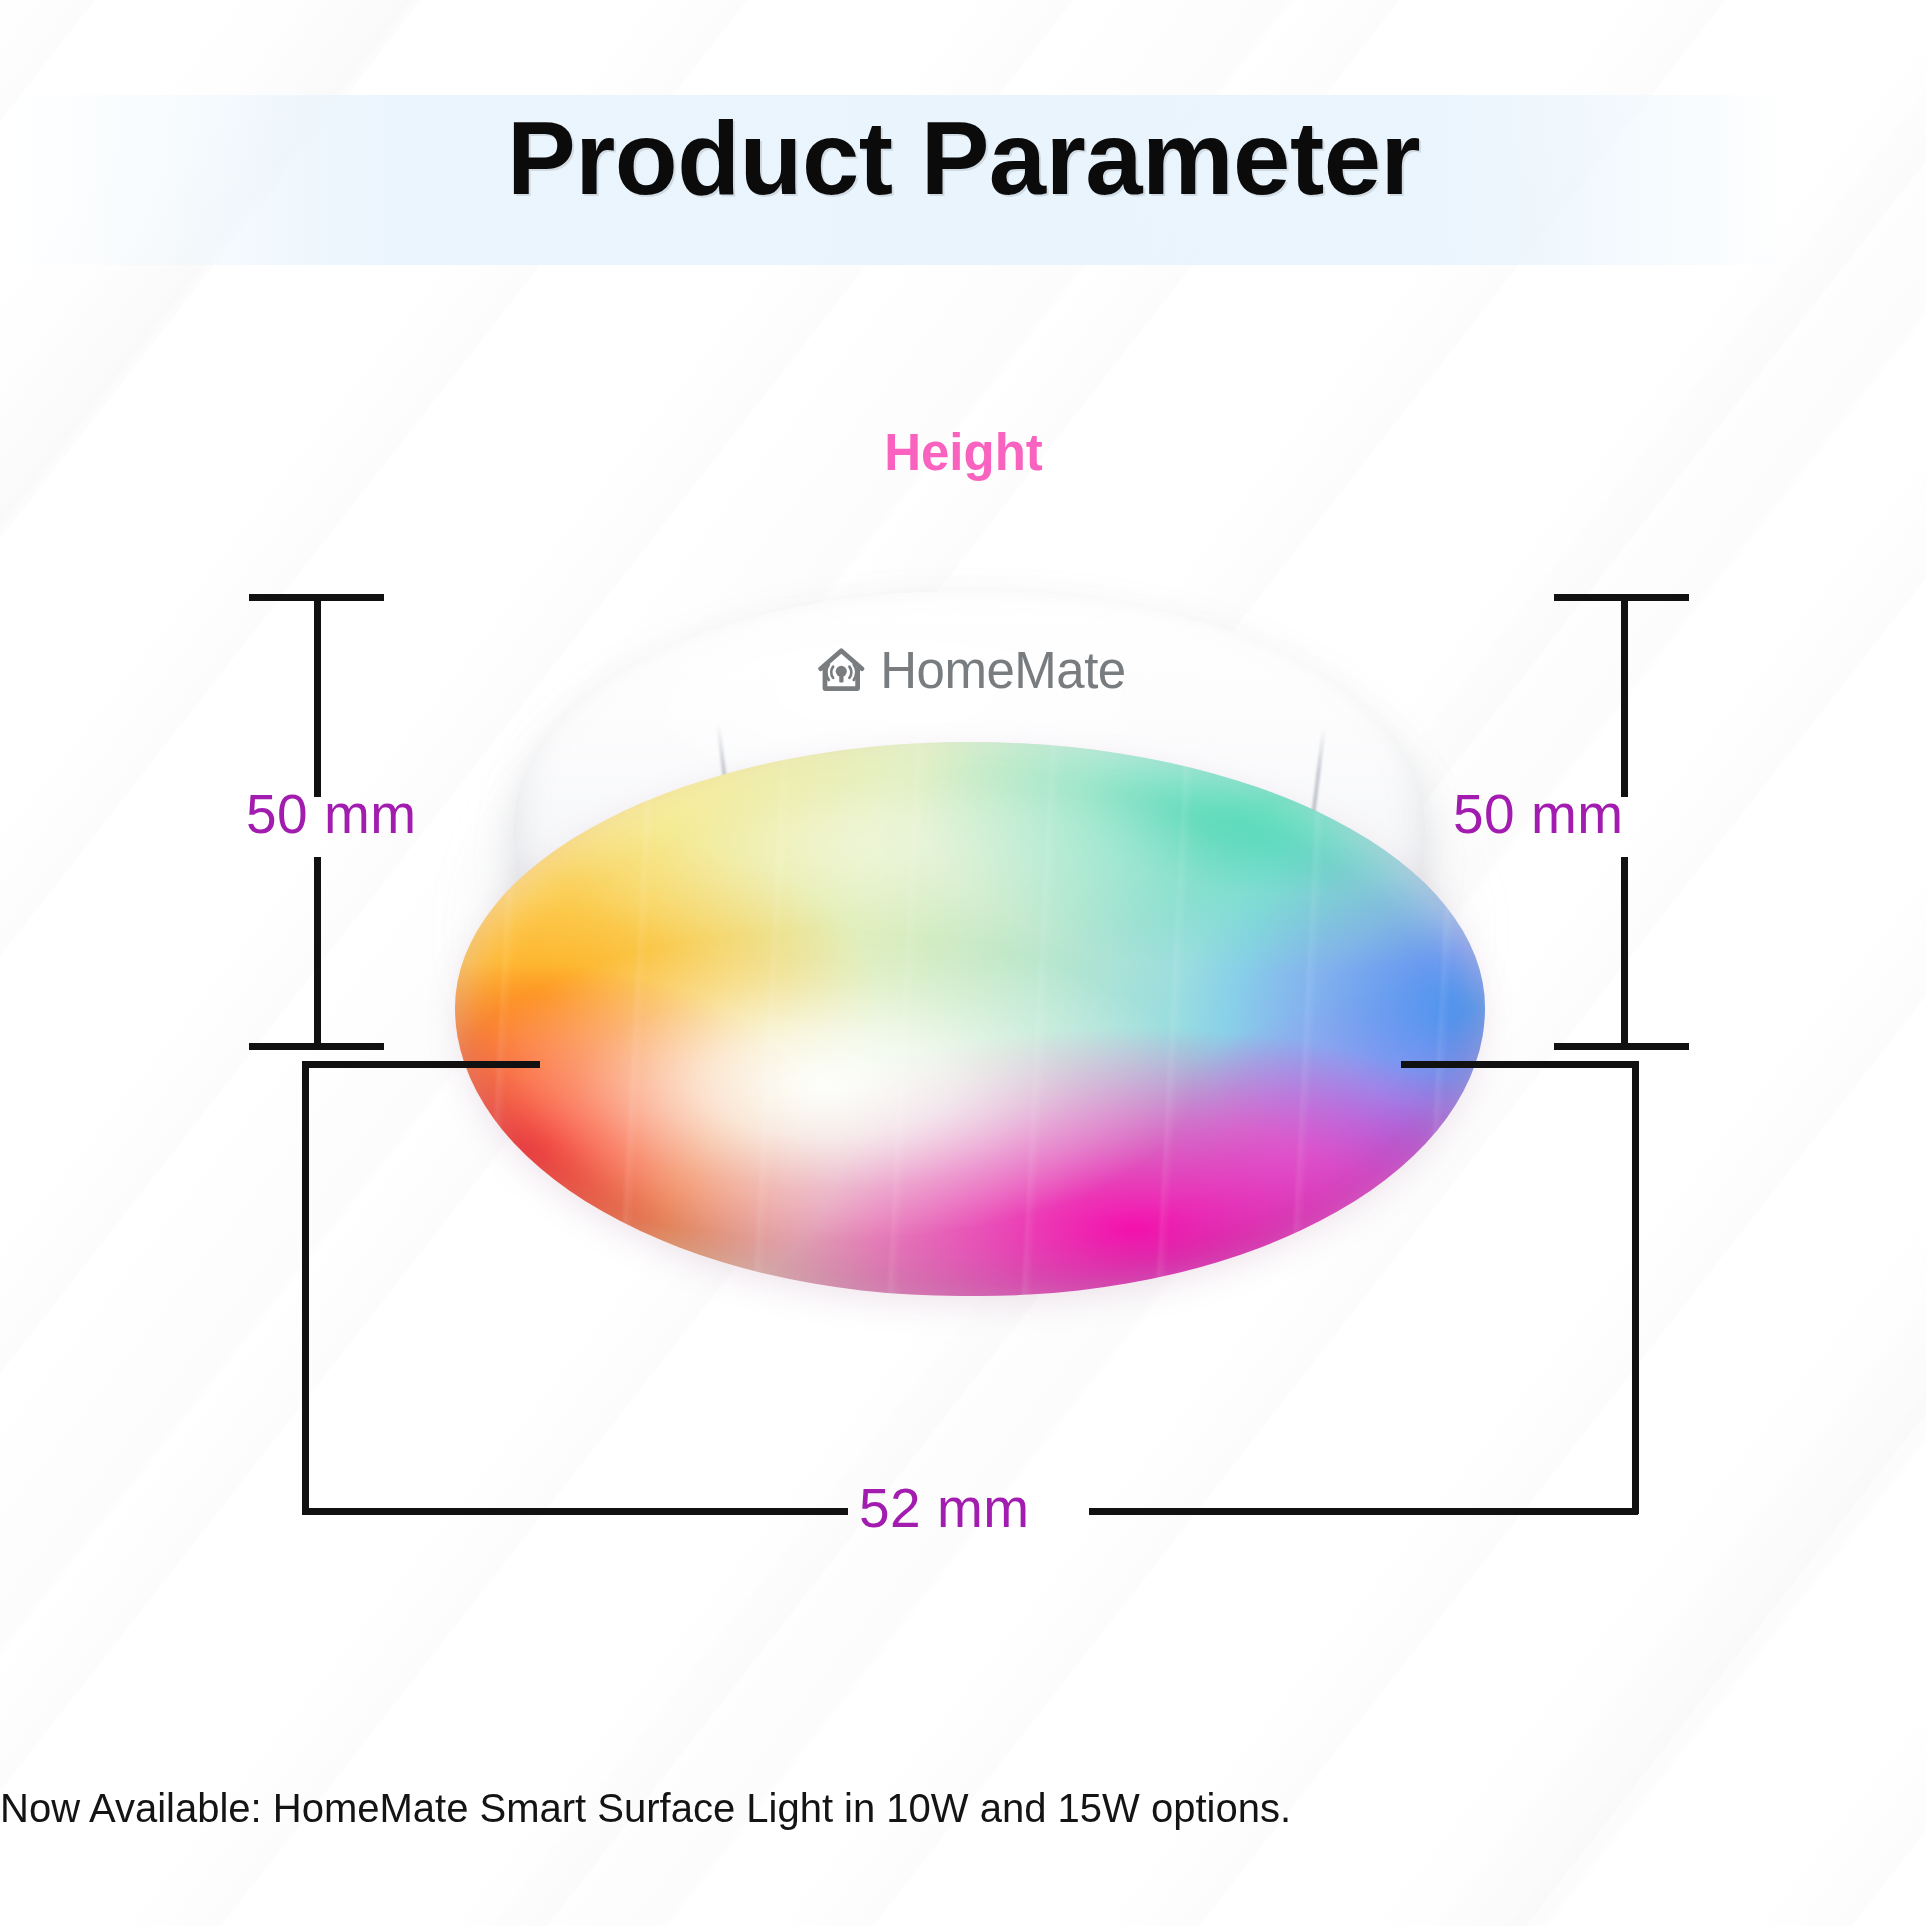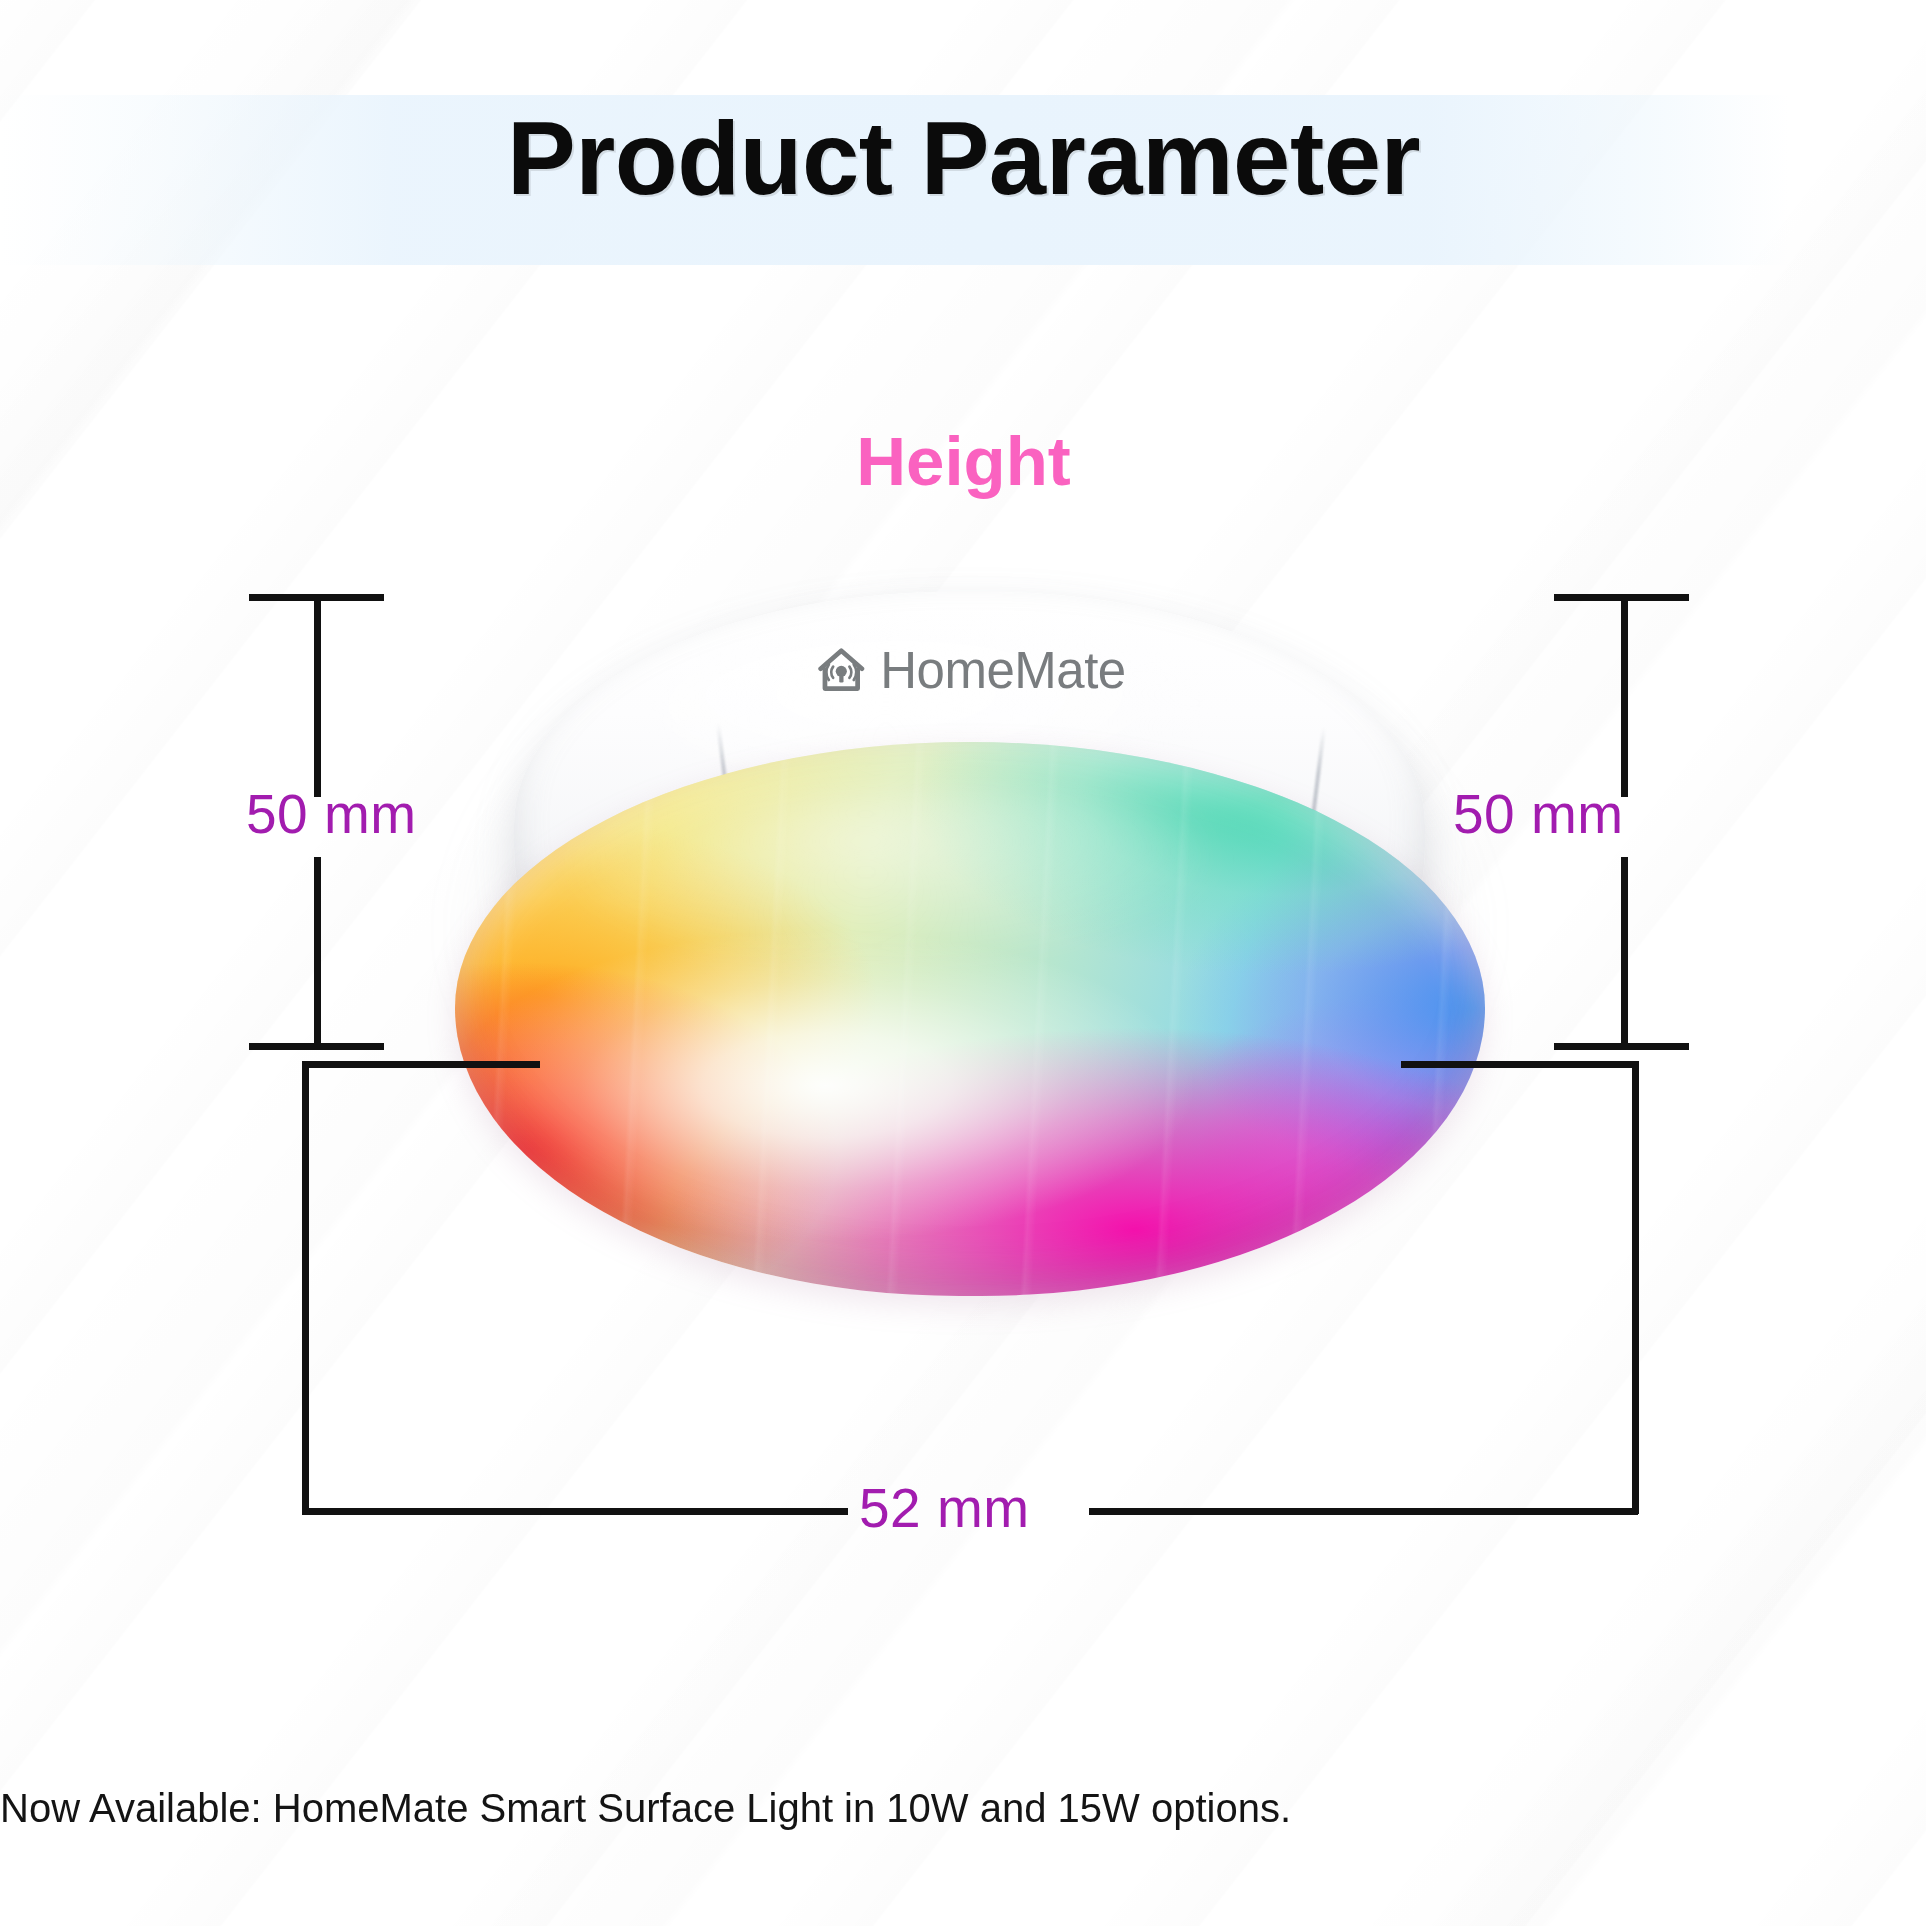--- a/index.html
+++ b/index.html
@@ -80,21 +80,21 @@
     font-weight: 700;
     color: #fa62c0;
     line-height: 1;
     white-space: nowrap;
   }
   #height-label {
     left: 0;
     top: 427px;
     width: 1927px;
     text-align: center;
-    font-size: 69px;
+    font-size: 51px;
   }
   #width-label {
     left: 0;
     top: 1557px;
     width: 1927px;
     text-align: center;
     font-size: 69px;
   }
 
   

